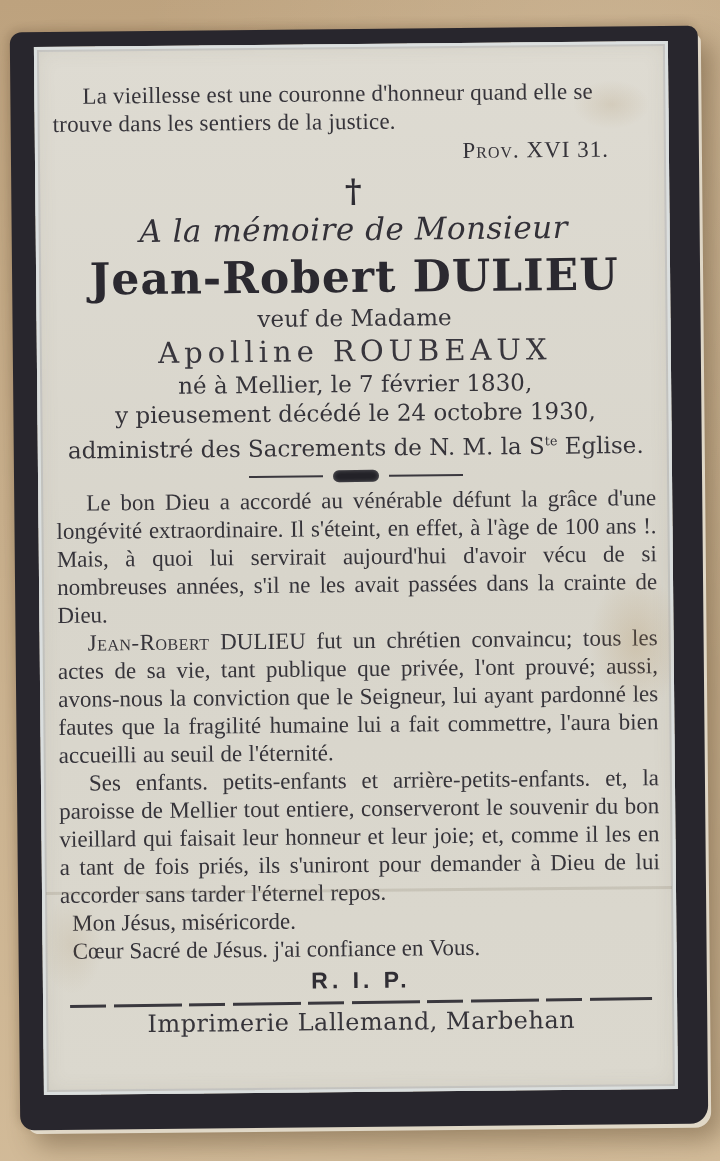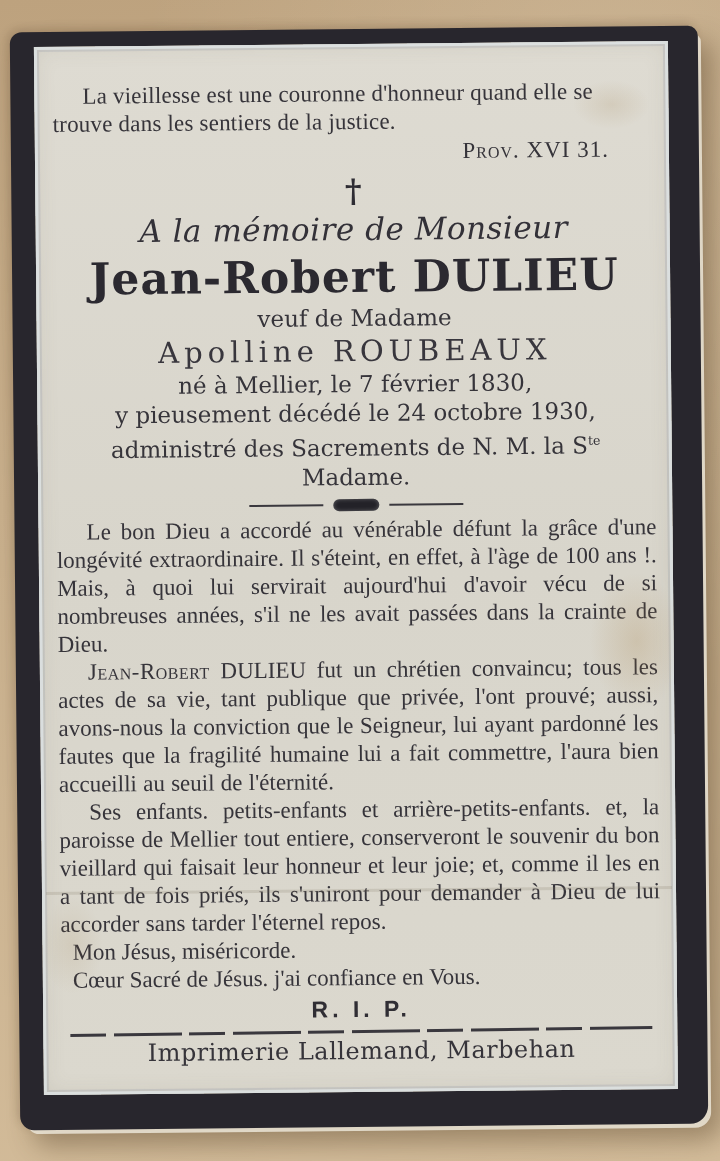--- a/index.html
+++ b/index.html
@@ -128,21 +128,21 @@
 
       <h1 class="deceased-name">Jean-Robert DULIEU</h1>
 
       <div class="relation">veuf de Madame</div>
 
       <div class="spouse">Apolline ROUBEAUX</div>
 
       <div class="vitals">
         <div class="vital-line">né à Mellier, le 7 février 1830,</div>
         <div class="vital-line">y pieusement décédé le 24 octobre 1930,</div>
-        <div class="vital-line"><span>administré des Sacrements de N. M. la S</span><sup>te</sup><span> Madame.</span></div>
+        <div class="vital-line"><span>administré des Sacrements de N. M. la S</span><sup>te</sup><span> Eglise.</span></div>
       </div>
 
       <div class="ornament">
         <span class="line"></span>
         <span class="blob"></span>
         <span class="line"></span>
       </div>
 
       <p class="memorial first">Le bon Dieu a accordé au vénérable défunt la grâce d'une longévité extraordinaire. Il s'éteint, en effet, à l'àge de 100 ans&nbsp;!. Mais, à quoi lui servirait aujourd'hui d'avoir vécu de si nombreuses années, s'il ne les avait passées dans la crainte de Dieu.</p>
 

